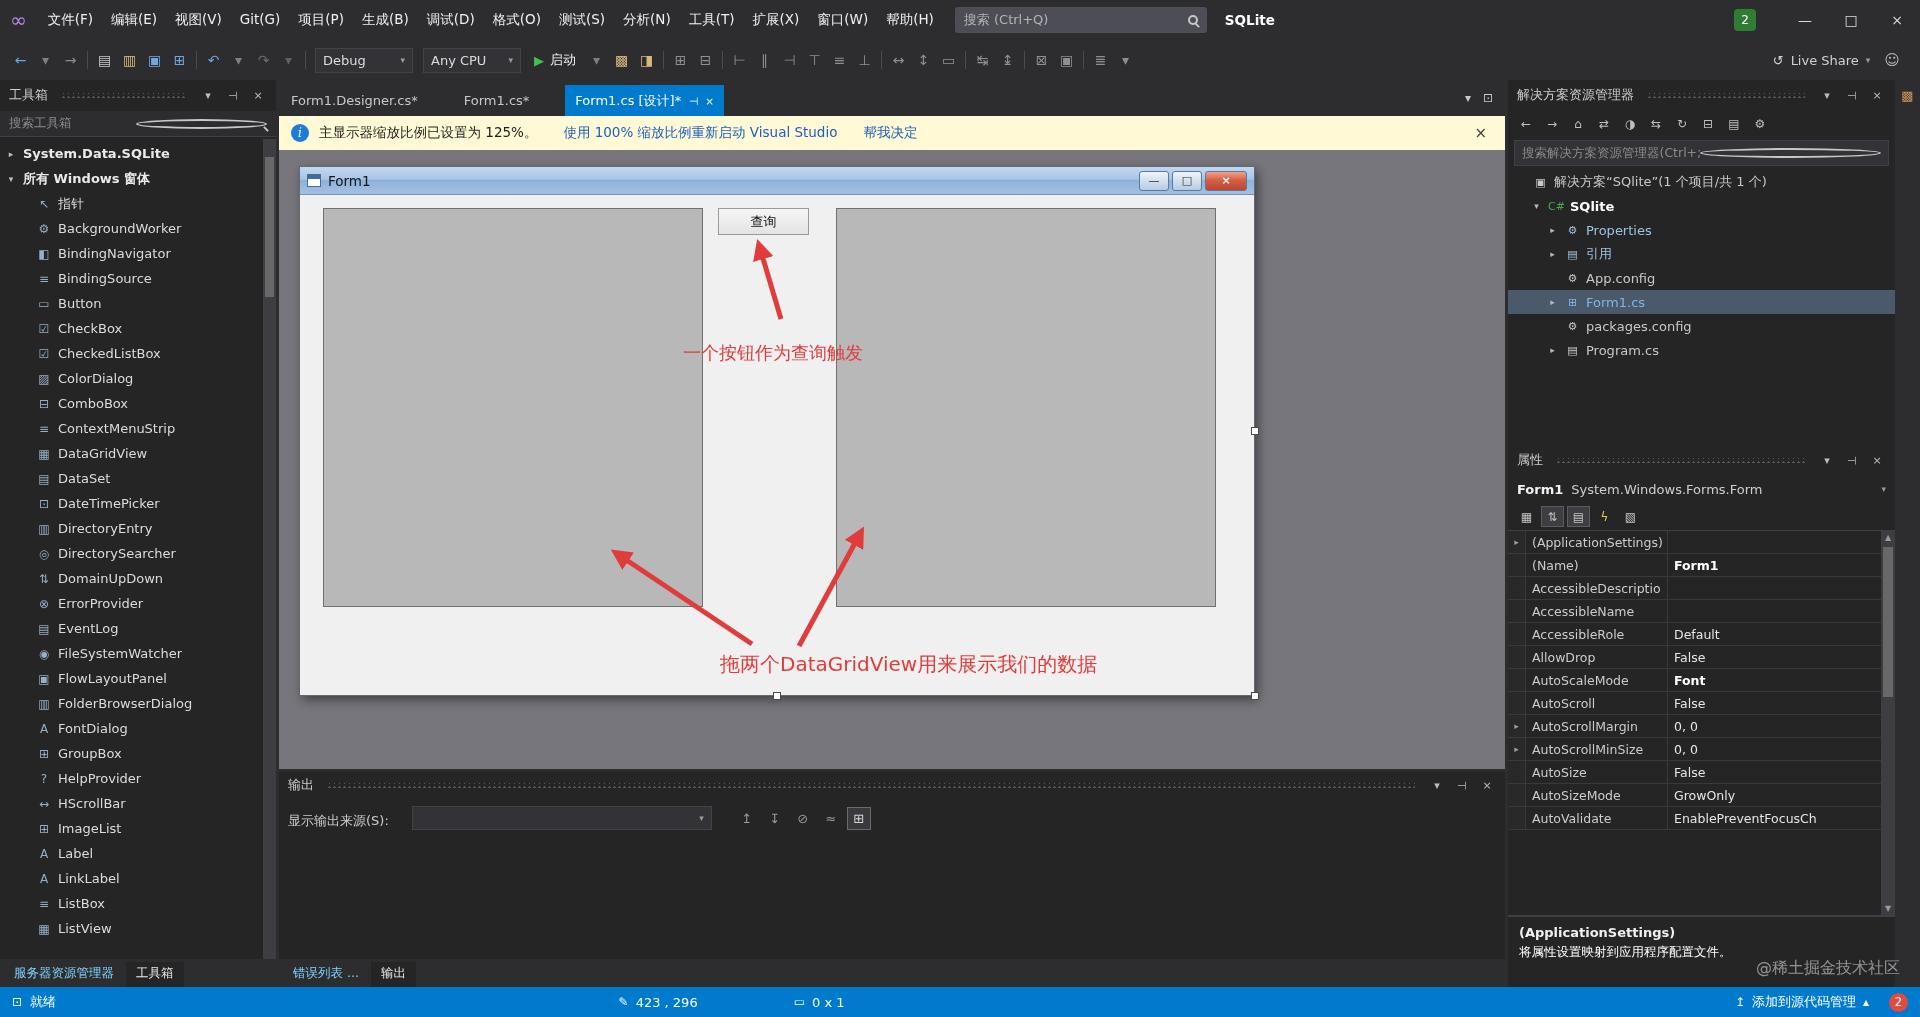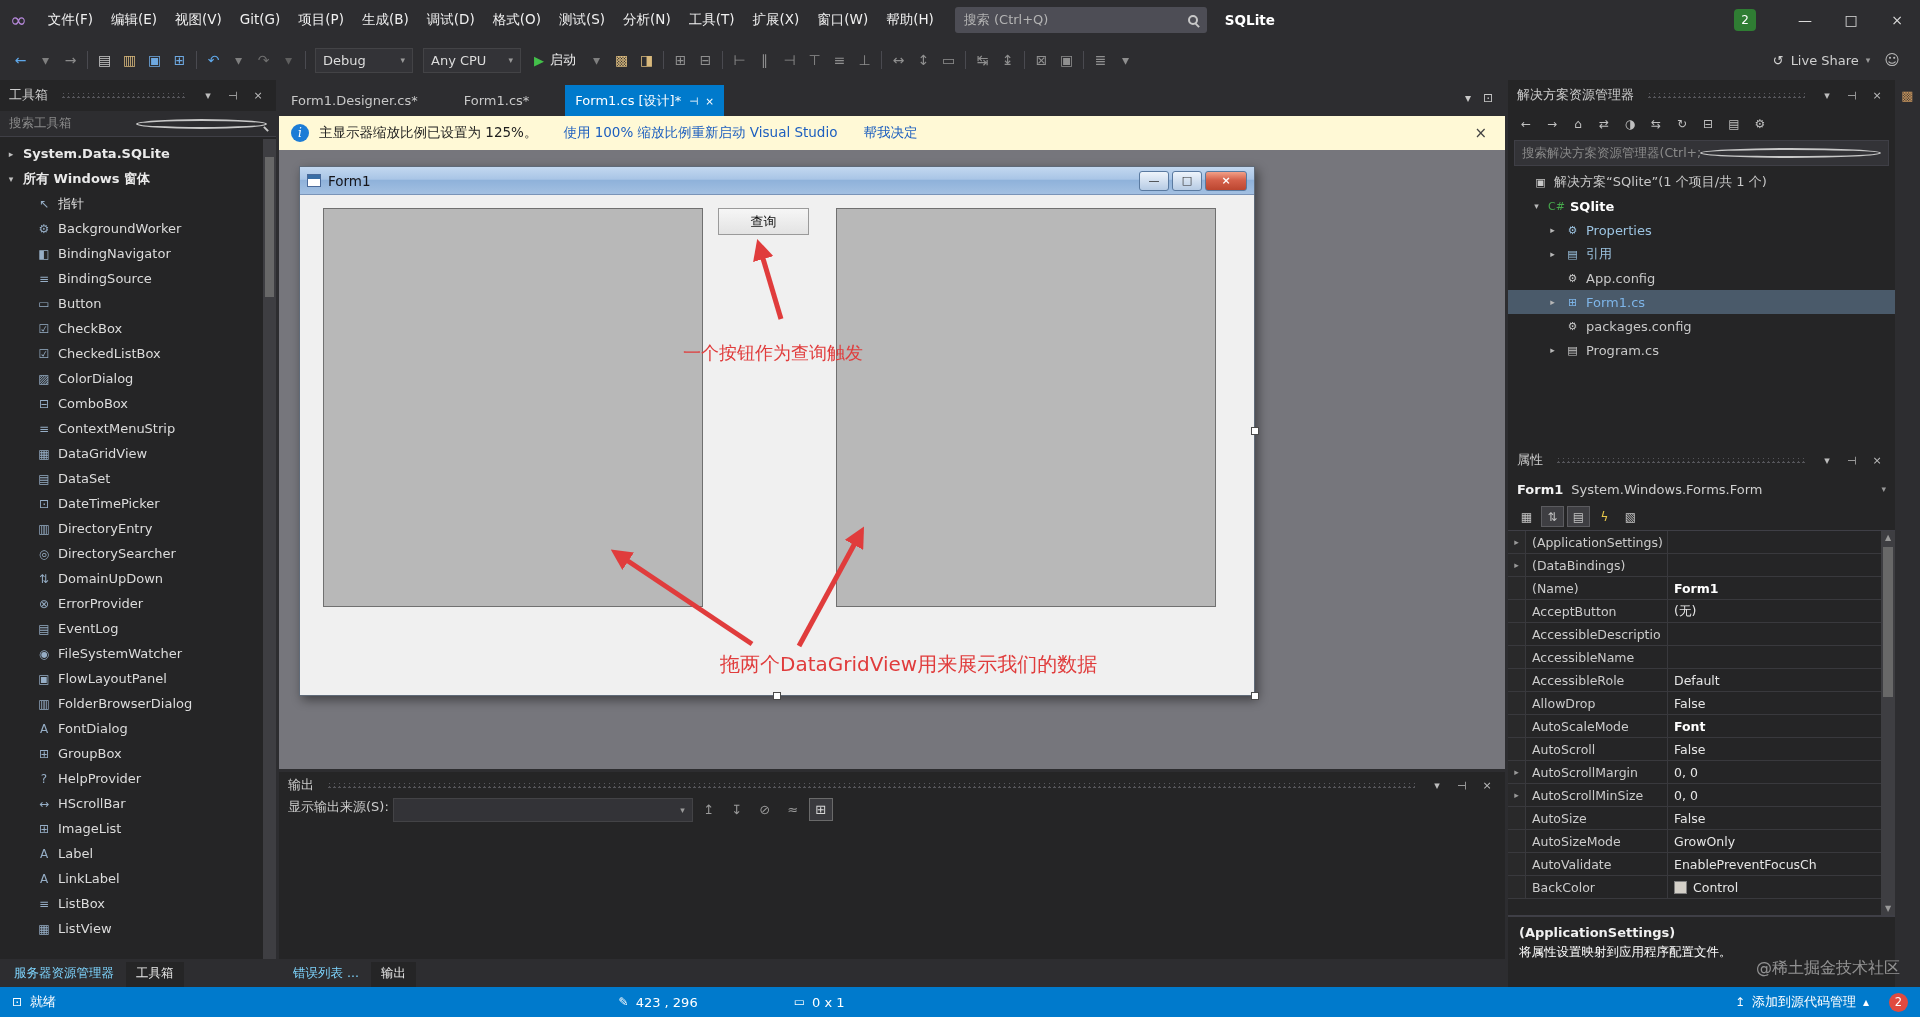--- a/index.html
+++ b/index.html
@@ -92,21 +92,21 @@
   .dgv.right{left:536px;}
   .query-btn{position:absolute;left:418px;top:13px;width:91px;height:27px;background:linear-gradient(#f6f6f6,#e3e3e3);border:1px solid #9a9a9a;display:flex;align-items:center;justify-content:center;font-size:13px;color:#111;}
   .anno{position:absolute;color:#e03c3c;white-space:nowrap;}
   .anno1{left:383px;top:146px;font-size:18px;}
   .anno2{left:420px;top:456px;font-size:20px;}
   .arrows{position:absolute;left:0;top:0;pointer-events:none;}
   .handle{position:absolute;width:8px;height:8px;background:#ffffff;border:1px solid #4a4a4a;}
 
   
   .output{height:190px;flex:0 0 auto;display:flex;flex-direction:column;background:#252526;border-top:3px solid #2d2d30;}
-  .output-toolbar{height:32px;flex:0 0 auto;display:flex;align-items:flex-start;gap:4px;padding:0 9px;color:#cccccc;}
+  .output-toolbar{height:32px;flex:0 0 auto;display:flex;align-items:flex-end;gap:23px;padding:0 9px;color:#cccccc;}
   .out-combo{width:300px;height:24px;background:#333337;border:1px solid #434346;display:flex;align-items:center;padding:0 7px;color:#dcdcdc;}
   .out-combo .caret{margin-left:auto;}
   .out-icon{width:24px;height:23px;display:flex;align-items:center;justify-content:center;color:#9a9a9a;font-size:13px;}
   .out-icon.boxed{border:1px solid #6a6a6a;background:#3a3a3e;color:#d6d6d6;}
   .output-content{flex:1;background:#252526;}
 
   
   .solexp{height:365px;flex:0 0 auto;display:flex;flex-direction:column;}
   .solexp-toolbar{height:28px;flex:0 0 auto;display:flex;align-items:center;gap:4px;padding:0 7px;color:#c0c0c0;}
   .se-icon{width:22px;height:21px;display:flex;align-items:center;justify-content:center;font-size:12px;}
@@ -772,138 +772,114 @@
           <div>
 
           <div class="prop-row expandable">
                 <span class="prop-gutter"></span>
                 <span class="prop-name">(ApplicationSettings)</span>
                 <span class="prop-value">
 
                   <span class="prop-val-text"></span>
                 </span>
               </div>
+              <div class="prop-row bold">
+                <span class="prop-gutter"></span>
+                <span class="prop-name">(Name)</span>
+                <span class="prop-value">
+
+                  <span class="prop-val-text">Form1</span>
+                </span>
+              </div>
+              <div class="prop-row">
+                <span class="prop-gutter"></span>
+                <span class="prop-name">AccessibleDescriptio</span>
+                <span class="prop-value">
+
+                  <span class="prop-val-text"></span>
+                </span>
+              </div>
+              <div class="prop-row">
+                <span class="prop-gutter"></span>
+                <span class="prop-name">AccessibleName</span>
+                <span class="prop-value">
+
+                  <span class="prop-val-text"></span>
+                </span>
+              </div>
+              <div class="prop-row">
+                <span class="prop-gutter"></span>
+                <span class="prop-name">AccessibleRole</span>
+                <span class="prop-value">
+
+                  <span class="prop-val-text">Default</span>
+                </span>
+              </div>
+              <div class="prop-row">
+                <span class="prop-gutter"></span>
+                <span class="prop-name">AllowDrop</span>
+                <span class="prop-value">
+
+                  <span class="prop-val-text">False</span>
+                </span>
+              </div>
+              <div class="prop-row bold">
+                <span class="prop-gutter"></span>
+                <span class="prop-name">AutoScaleMode</span>
+                <span class="prop-value">
+
+                  <span class="prop-val-text">Font</span>
+                </span>
+              </div>
+              <div class="prop-row">
+                <span class="prop-gutter"></span>
+                <span class="prop-name">AutoScroll</span>
+                <span class="prop-value">
+
+                  <span class="prop-val-text">False</span>
+                </span>
+              </div>
               <div class="prop-row expandable">
                 <span class="prop-gutter"></span>
-                <span class="prop-name">(DataBindings)</span>
-                <span class="prop-value">
-
-                  <span class="prop-val-text"></span>
-                </span>
-              </div>
-              <div class="prop-row bold">
-                <span class="prop-gutter"></span>
-                <span class="prop-name">(Name)</span>
-                <span class="prop-value">
-
-                  <span class="prop-val-text">Form1</span>
+                <span class="prop-name">AutoScrollMargin</span>
+                <span class="prop-value">
+
+                  <span class="prop-val-text">0, 0</span>
+                </span>
+              </div>
+              <div class="prop-row expandable">
+                <span class="prop-gutter"></span>
+                <span class="prop-name">AutoScrollMinSize</span>
+                <span class="prop-value">
+
+                  <span class="prop-val-text">0, 0</span>
                 </span>
               </div>
               <div class="prop-row">
                 <span class="prop-gutter"></span>
-                <span class="prop-name">AcceptButton</span>
-                <span class="prop-value">
-
-                  <span class="prop-val-text">(无)</span>
+                <span class="prop-name">AutoSize</span>
+                <span class="prop-value">
+
+                  <span class="prop-val-text">False</span>
                 </span>
               </div>
               <div class="prop-row">
                 <span class="prop-gutter"></span>
-                <span class="prop-name">AccessibleDescriptio</span>
-                <span class="prop-value">
-
-                  <span class="prop-val-text"></span>
+                <span class="prop-name">AutoSizeMode</span>
+                <span class="prop-value">
+
+                  <span class="prop-val-text">GrowOnly</span>
                 </span>
               </div>
               <div class="prop-row">
                 <span class="prop-gutter"></span>
-                <span class="prop-name">AccessibleName</span>
-                <span class="prop-value">
-
-                  <span class="prop-val-text"></span>
-                </span>
-              </div>
-              <div class="prop-row">
-                <span class="prop-gutter"></span>
-                <span class="prop-name">AccessibleRole</span>
-                <span class="prop-value">
-
-                  <span class="prop-val-text">Default</span>
-                </span>
-              </div>
-              <div class="prop-row">
-                <span class="prop-gutter"></span>
-                <span class="prop-name">AllowDrop</span>
-                <span class="prop-value">
-
-                  <span class="prop-val-text">False</span>
-                </span>
-              </div>
-              <div class="prop-row bold">
-                <span class="prop-gutter"></span>
-                <span class="prop-name">AutoScaleMode</span>
-                <span class="prop-value">
-
-                  <span class="prop-val-text">Font</span>
-                </span>
-              </div>
-              <div class="prop-row">
-                <span class="prop-gutter"></span>
-                <span class="prop-name">AutoScroll</span>
-                <span class="prop-value">
-
-                  <span class="prop-val-text">False</span>
-                </span>
-              </div>
-              <div class="prop-row expandable">
-                <span class="prop-gutter"></span>
-                <span class="prop-name">AutoScrollMargin</span>
-                <span class="prop-value">
-
-                  <span class="prop-val-text">0, 0</span>
-                </span>
-              </div>
-              <div class="prop-row expandable">
-                <span class="prop-gutter"></span>
-                <span class="prop-name">AutoScrollMinSize</span>
-                <span class="prop-value">
-
-                  <span class="prop-val-text">0, 0</span>
-                </span>
-              </div>
-              <div class="prop-row">
-                <span class="prop-gutter"></span>
-                <span class="prop-name">AutoSize</span>
-                <span class="prop-value">
-
-                  <span class="prop-val-text">False</span>
-                </span>
-              </div>
-              <div class="prop-row">
-                <span class="prop-gutter"></span>
-                <span class="prop-name">AutoSizeMode</span>
-                <span class="prop-value">
-
-                  <span class="prop-val-text">GrowOnly</span>
-                </span>
-              </div>
-              <div class="prop-row">
-                <span class="prop-gutter"></span>
                 <span class="prop-name">AutoValidate</span>
                 <span class="prop-value">
 
                   <span class="prop-val-text">EnablePreventFocusCh</span>
-                </span>
-              </div>
-              <div class="prop-row swatch">
-                <span class="prop-gutter"></span>
-                <span class="prop-name">BackColor</span>
-                <span class="prop-value">
-                  <span class="swatch-box"></span>
-                  <span class="prop-val-text">Control</span>
                 </span>
               </div>
             </div>
           <div class="grid-scroll">
             <span>▲</span>
             <div class="thumb"></div>
             <span>▼</span>
           </div>
         </div>
         <div class="props-desc">

